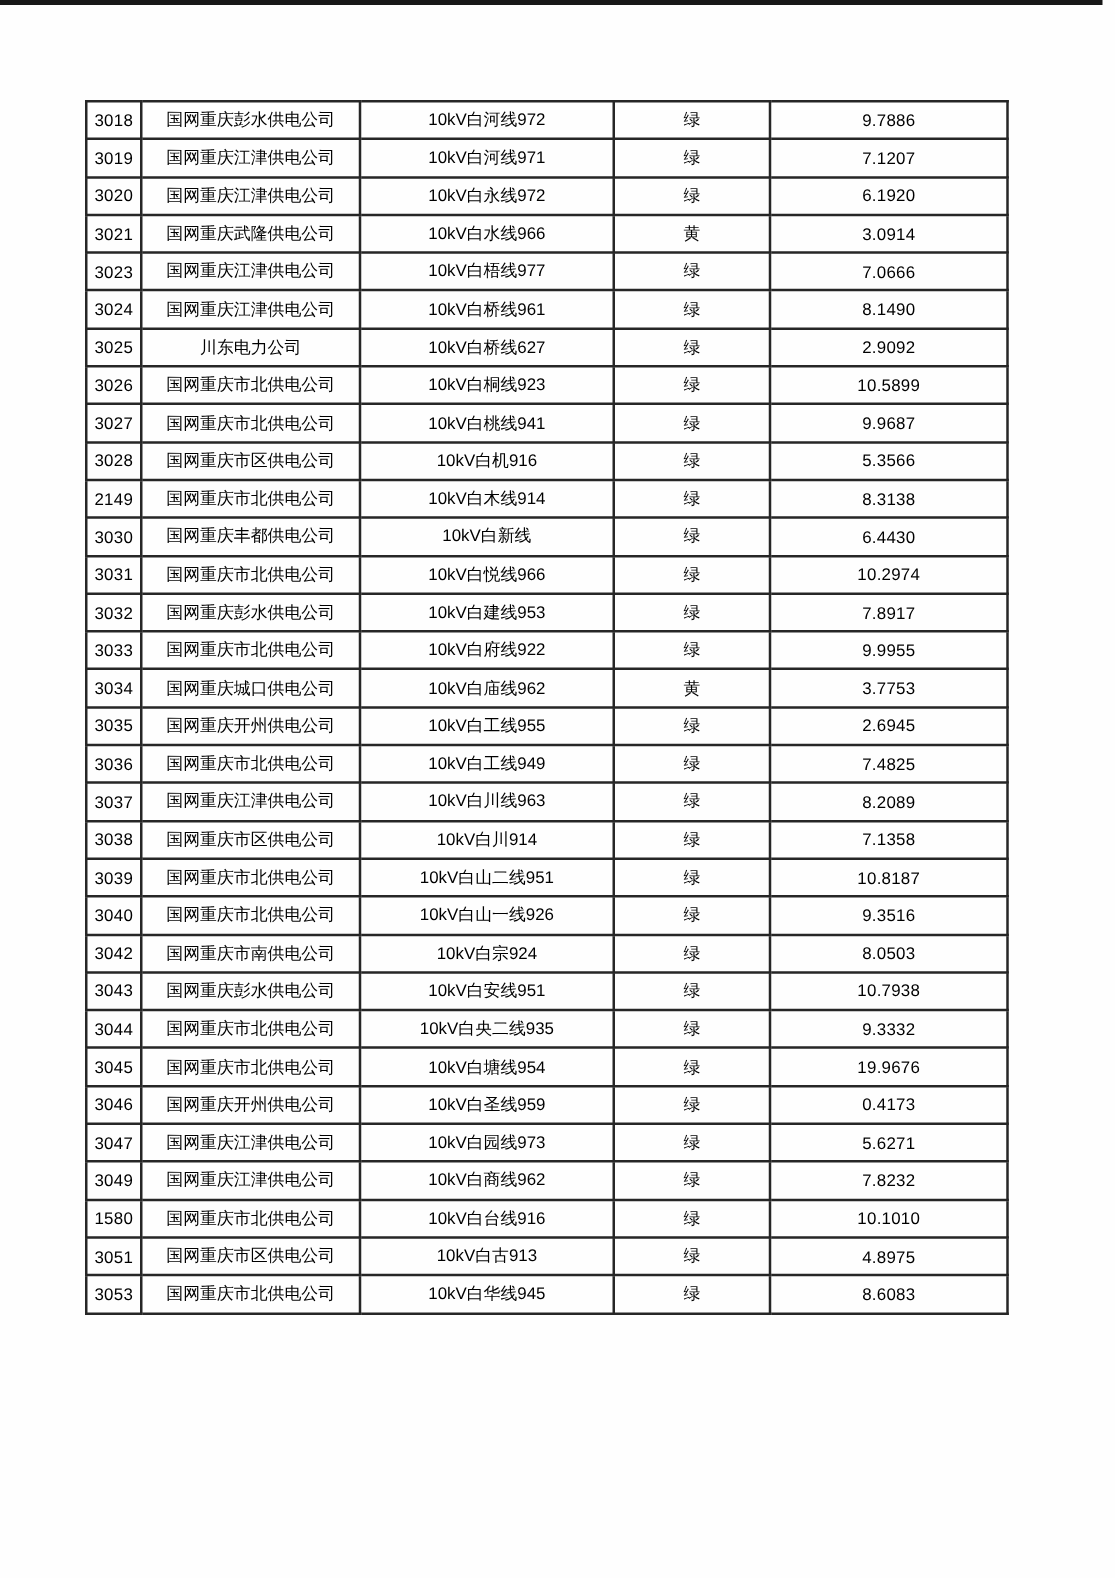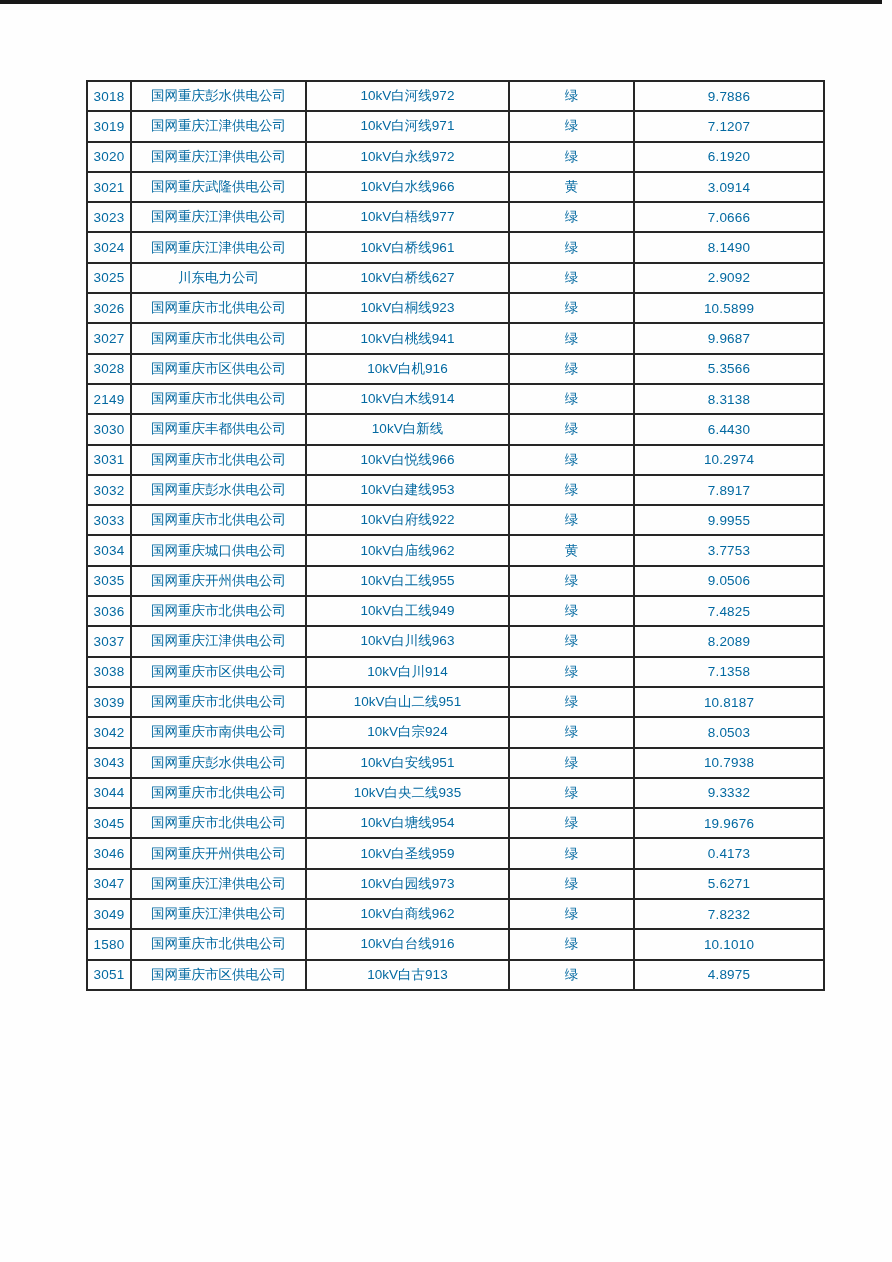--- a/index.html
+++ b/index.html
@@ -22,26 +22,26 @@
   .top-edge-bar {
     position: absolute;
     top: 0;
     left: 0;
     width: 882px;
     height: 4px;
     background: #171717;
   }
   table.line-table {
     position: absolute;
-    left: 86px;
+    left: 68px;
     top: 80px;
     width: 737px;
     border-collapse: collapse;
     table-layout: fixed;
-    color: #0369a1;
+    color: #000000;
     font-size: 13.5px;
   }
   table.line-table td {
     border: 2px solid #262626;
     text-align: center;
     vertical-align: middle;
     padding: 0;
     white-space: nowrap;
     overflow: hidden;
     height: 28.3px;
@@ -178,21 +178,21 @@
     <td class="cell-company">国网重庆城口供电公司</td>
     <td class="cell-line">10kV白庙线962</td>
     <td class="cell-status">黄</td>
     <td class="cell-value">3.7753</td>
   </tr>
         <tr>
     <td class="cell-id">3035</td>
     <td class="cell-company">国网重庆开州供电公司</td>
     <td class="cell-line">10kV白工线955</td>
     <td class="cell-status">绿</td>
-    <td class="cell-value">9.0506</td>
+    <td class="cell-value">2.6945</td>
   </tr>
         <tr>
     <td class="cell-id">3036</td>
     <td class="cell-company">国网重庆市北供电公司</td>
     <td class="cell-line">10kV白工线949</td>
     <td class="cell-status">绿</td>
     <td class="cell-value">7.4825</td>
   </tr>
         <tr>
     <td class="cell-id">3037</td>
@@ -209,20 +209,27 @@
     <td class="cell-value">7.1358</td>
   </tr>
         <tr>
     <td class="cell-id">3039</td>
     <td class="cell-company">国网重庆市北供电公司</td>
     <td class="cell-line">10kV白山二线951</td>
     <td class="cell-status">绿</td>
     <td class="cell-value">10.8187</td>
   </tr>
         <tr>
+    <td class="cell-id">3040</td>
+    <td class="cell-company">国网重庆市北供电公司</td>
+    <td class="cell-line">10kV白山一线926</td>
+    <td class="cell-status">绿</td>
+    <td class="cell-value">9.3516</td>
+  </tr>
+        <tr>
     <td class="cell-id">3042</td>
     <td class="cell-company">国网重庆市南供电公司</td>
     <td class="cell-line">10kV白宗924</td>
     <td class="cell-status">绿</td>
     <td class="cell-value">8.0503</td>
   </tr>
         <tr>
     <td class="cell-id">3043</td>
     <td class="cell-company">国网重庆彭水供电公司</td>
     <td class="cell-line">10kV白安线951</td>
@@ -270,16 +277,23 @@
     <td class="cell-line">10kV白台线916</td>
     <td class="cell-status">绿</td>
     <td class="cell-value">10.1010</td>
   </tr>
         <tr>
     <td class="cell-id">3051</td>
     <td class="cell-company">国网重庆市区供电公司</td>
     <td class="cell-line">10kV白古913</td>
     <td class="cell-status">绿</td>
     <td class="cell-value">4.8975</td>
+  </tr>
+        <tr>
+    <td class="cell-id">3053</td>
+    <td class="cell-company">国网重庆市北供电公司</td>
+    <td class="cell-line">10kV白华线945</td>
+    <td class="cell-status">绿</td>
+    <td class="cell-value">8.6083</td>
   </tr>
       </tbody>
   </table>
 </div>
 
 </body></html>

